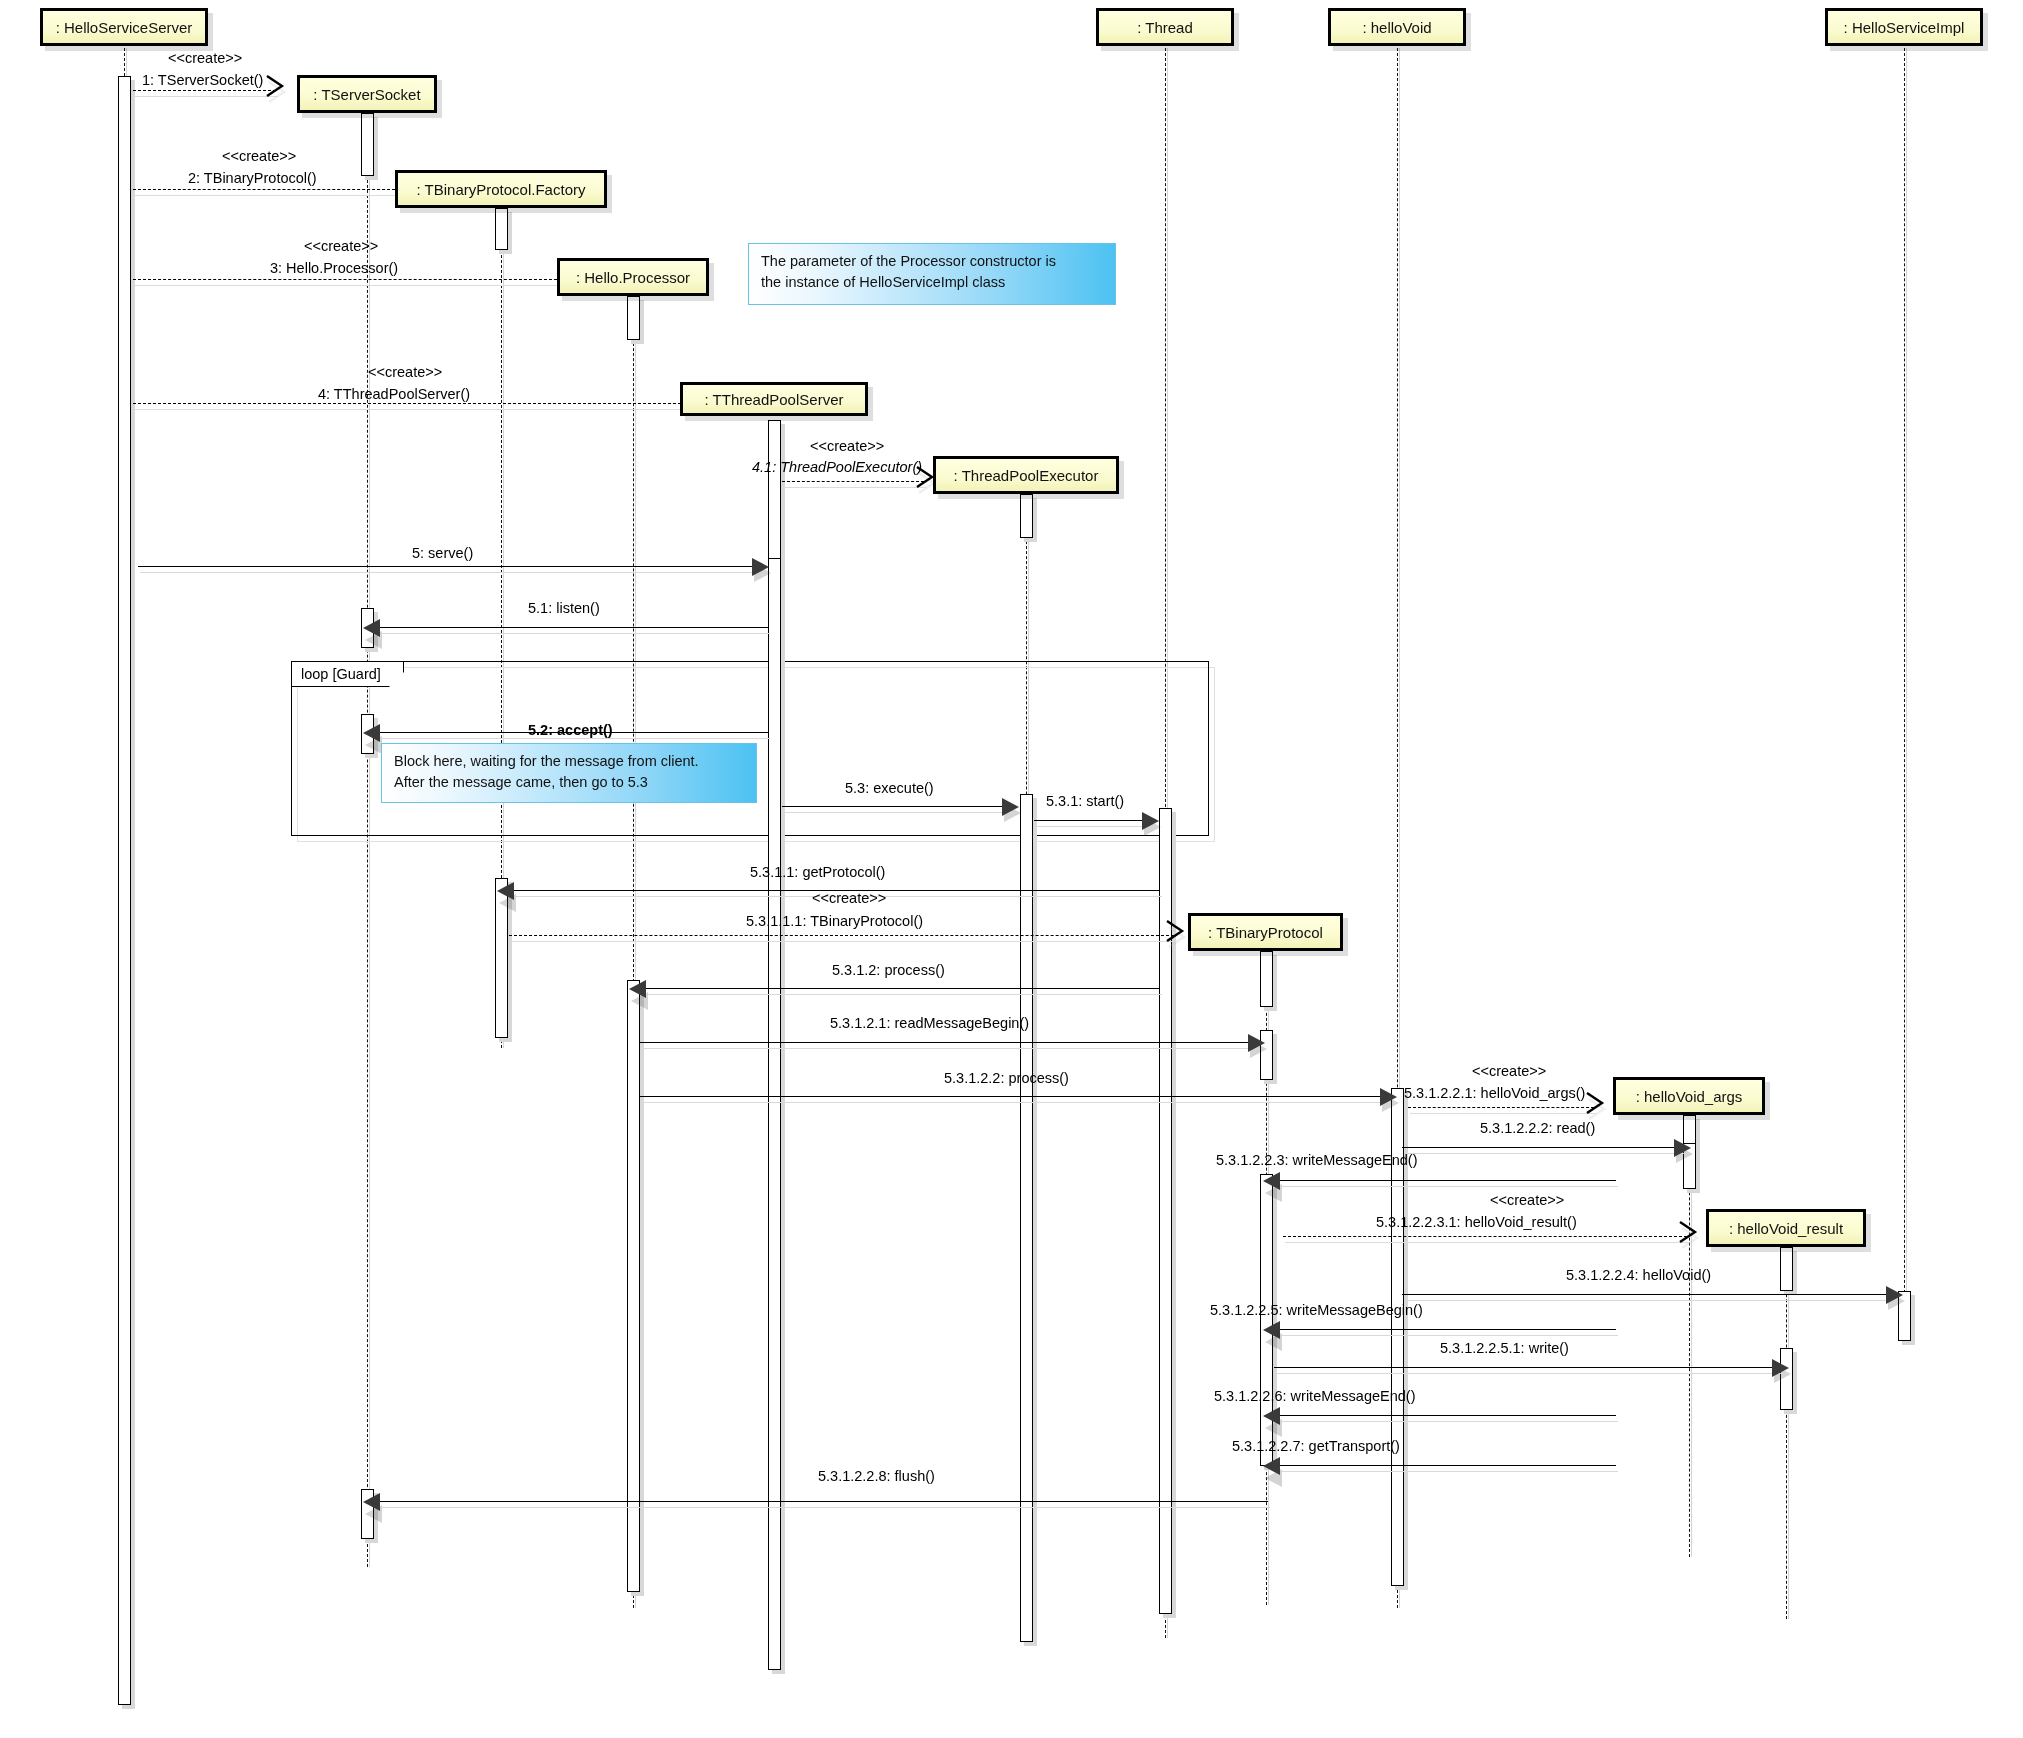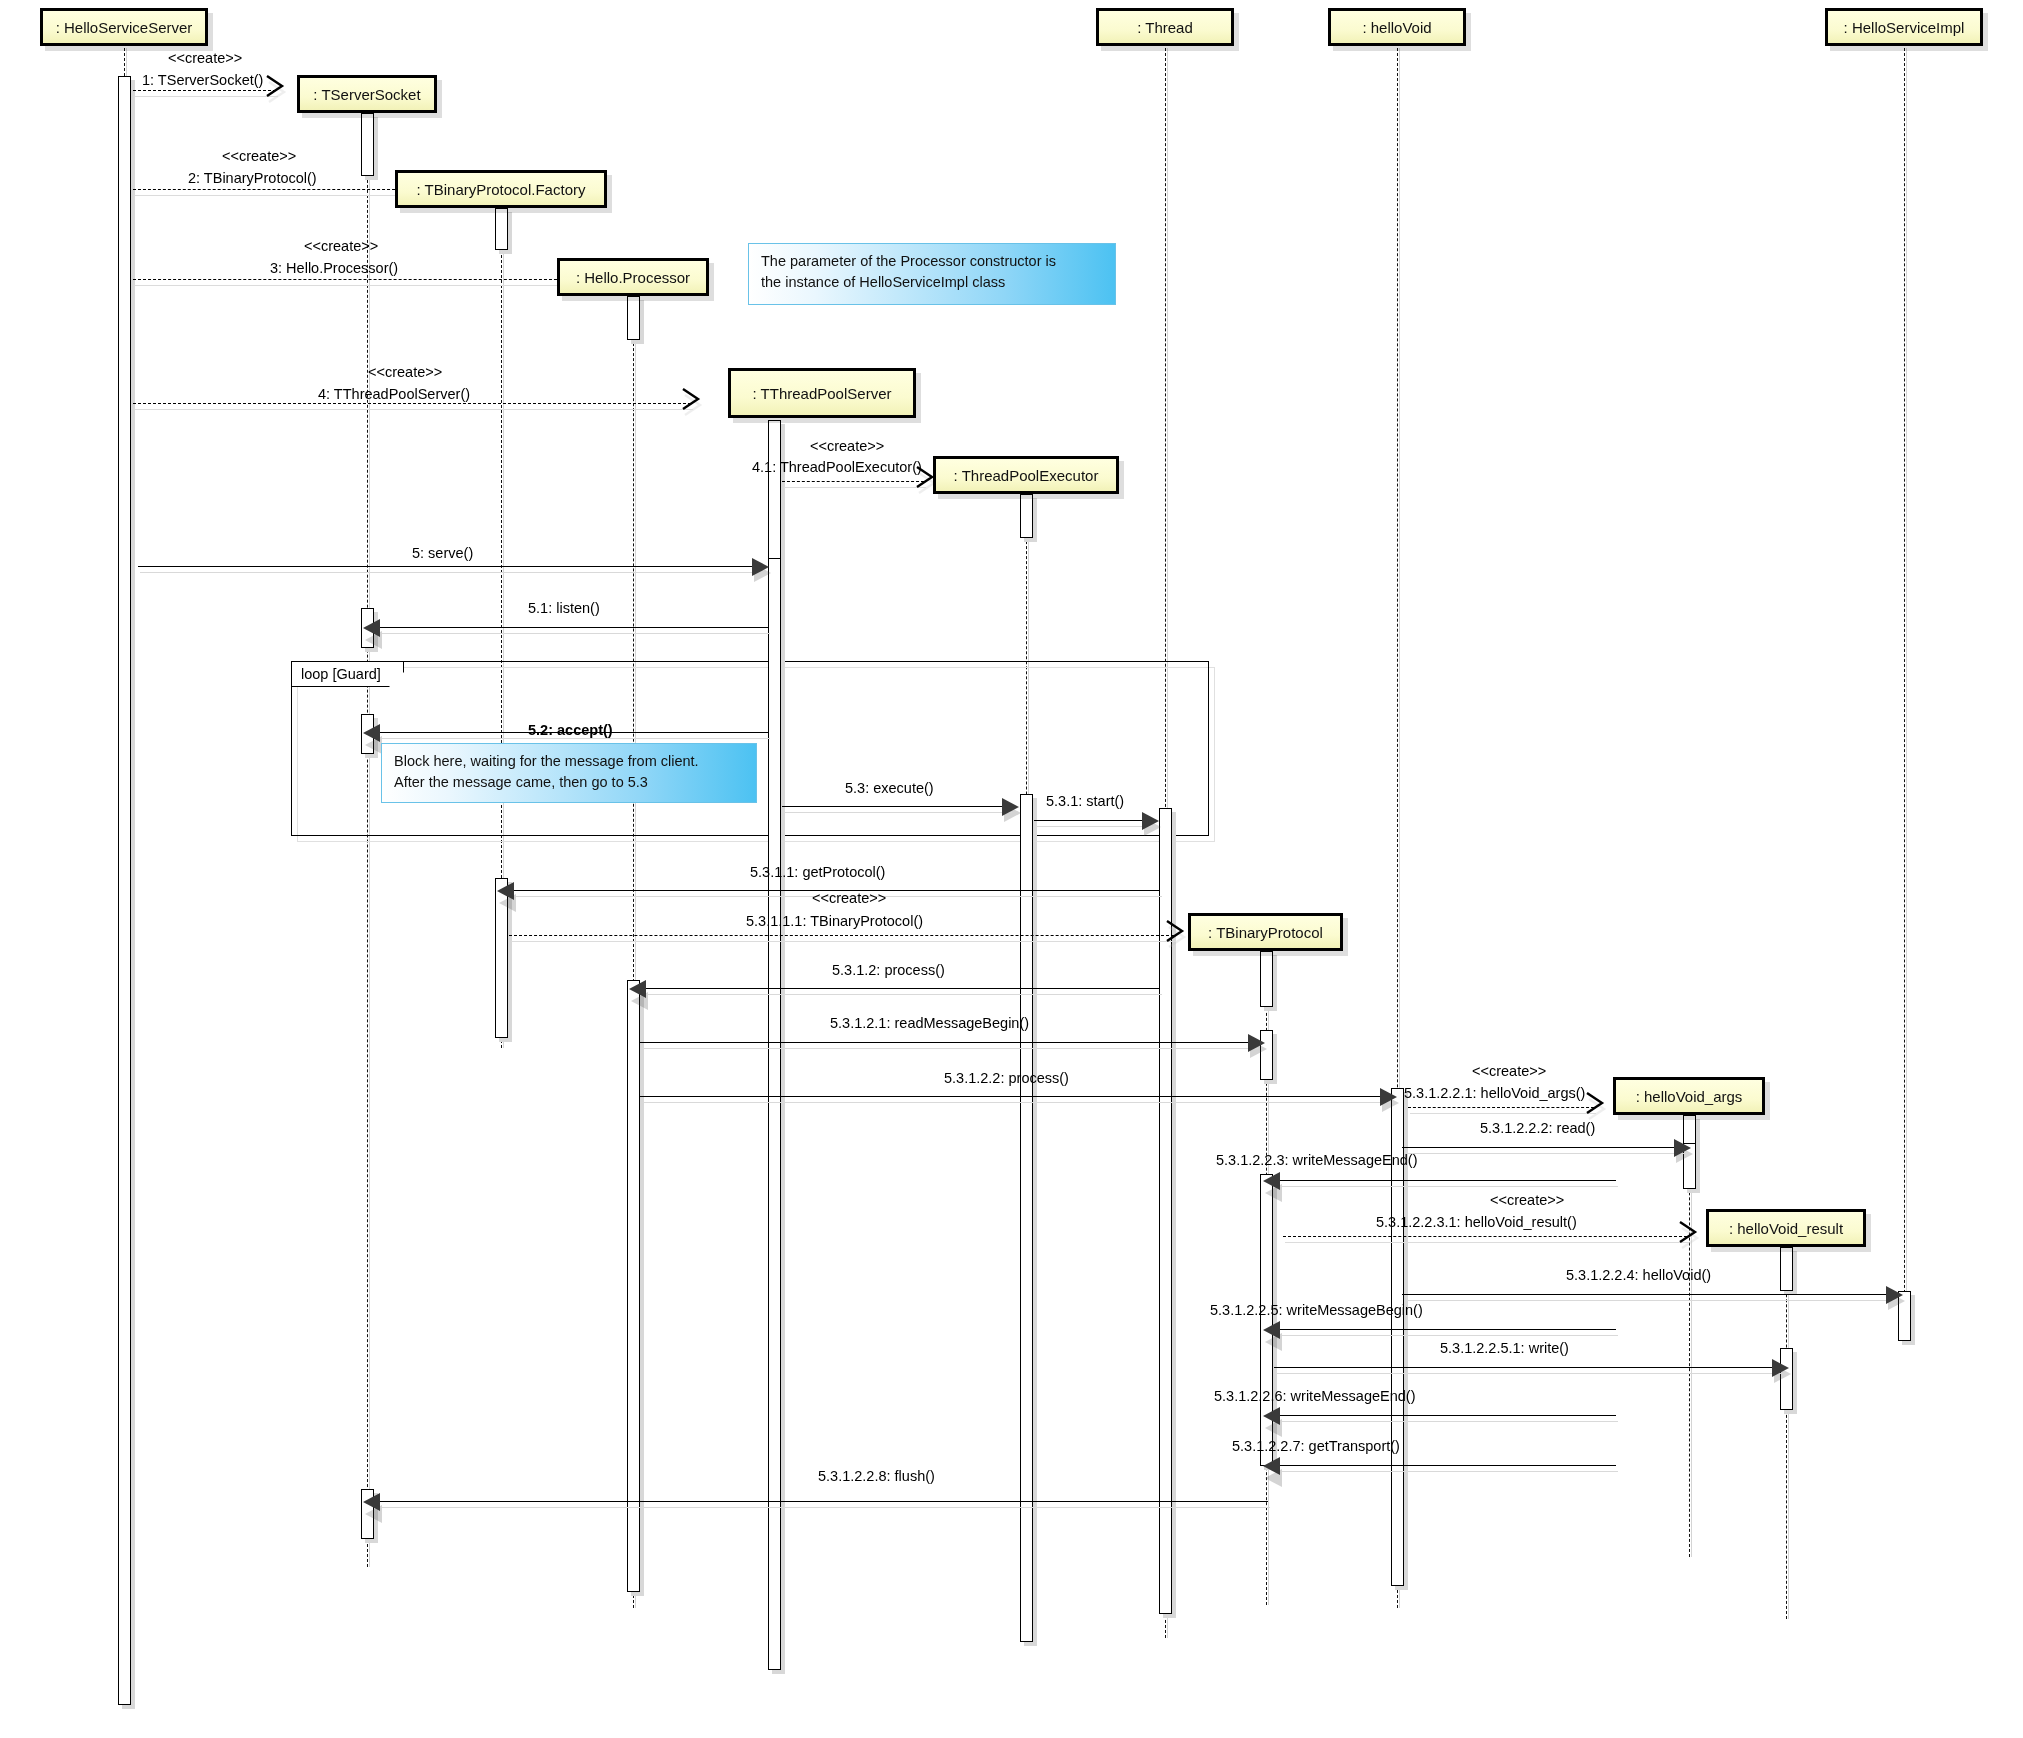--- a/index.html
+++ b/index.html
@@ -288,21 +288,21 @@
   <div class="msg-line dashed shadow" style="left:135px;top:409px;width:558px;"></div>
   <div class="msg-line dashed" style="left:133px;top:403px;width:558px;"></div>
   <svg class="head-open sh" style="left:684px;top:393px;" width="22" height="24">
       <path d="M1,2 L16,12 L1,22" stroke="#bdbdbd" stroke-width="2.4" fill="none"></path>
     </svg>
   <svg class="head-open" style="left:682px;top:387px;" width="22" height="24">
       <path d="M1,2 L16,12 L1,22" stroke="#000" stroke-width="2.4" fill="none"></path>
     </svg>
 
   <div class="stereotype" style="left:810px;top:438px;">&lt;&lt;create&gt;&gt;</div>
-  <div class="msg-label" style="left:752px;top:459px;">4.1: ThreadPoolExecutor()</div>
+  <div class="msg-label" style="left:752px;top:459px;font-style:italic;">4.1: ThreadPoolExecutor()</div>
   <div class="msg-line dashed shadow" style="left:784px;top:487px;width:142px;"></div>
   <div class="msg-line dashed" style="left:782px;top:481px;width:142px;"></div>
   <svg class="head-open sh" style="left:918px;top:471px;" width="22" height="24">
       <path d="M1,2 L16,12 L1,22" stroke="#bdbdbd" stroke-width="2.4" fill="none"></path>
     </svg>
   <svg class="head-open" style="left:916px;top:465px;" width="22" height="24">
       <path d="M1,2 L16,12 L1,22" stroke="#000" stroke-width="2.4" fill="none"></path>
     </svg>
 
   <div class="msg-label" style="left:412px;top:545px;">5: serve()</div>
@@ -459,21 +459,21 @@
   </div>
 
   <div class="lifeline-box" style="left:395px;top:170px;width:212px;height:38px;">
     <span>: TBinaryProtocol.Factory</span>
   </div>
 
   <div class="lifeline-box" style="left:557px;top:258px;width:152px;height:38px;">
     <span>: Hello.Processor</span>
   </div>
 
-  <div class="lifeline-box" style="left:680px;top:368px;width:188px;height:50px;margin-left:48px;">
+  <div class="lifeline-box" style="left:680px;top:382px;width:188px;height:34px;">
     <span>: TThreadPoolServer</span>
   </div>
 
   <div class="lifeline-box" style="left:933px;top:456px;width:186px;height:38px;">
     <span>: ThreadPoolExecutor</span>
   </div>
 
   <div class="lifeline-box" style="left:1096px;top:8px;width:138px;height:38px;">
     <span>: Thread</span>
   </div>

